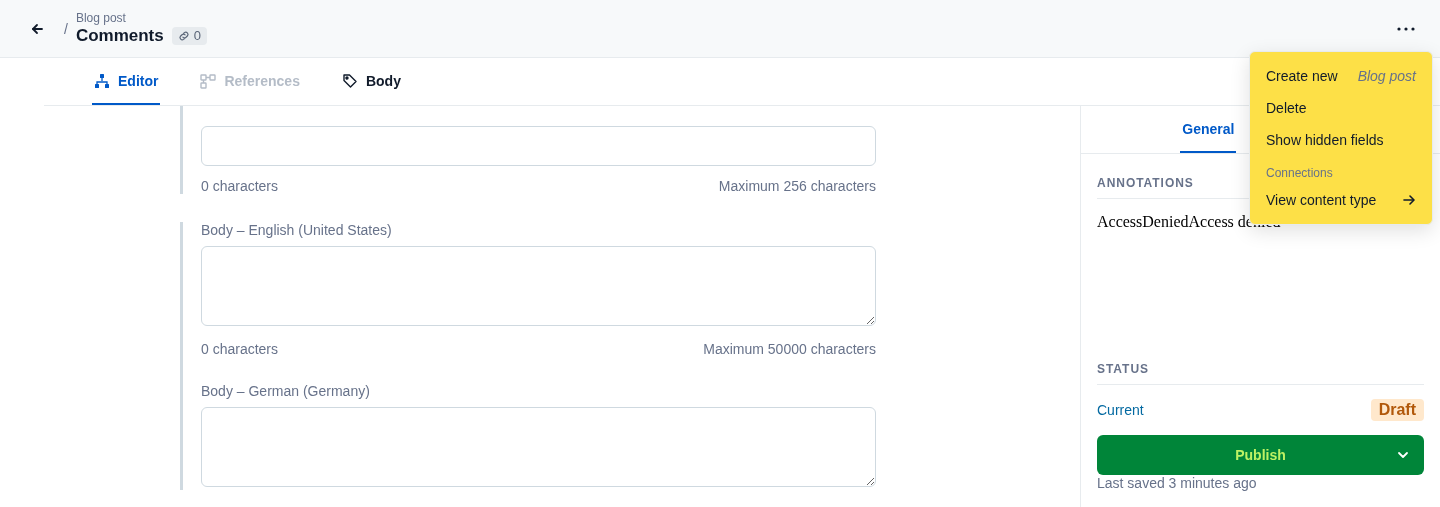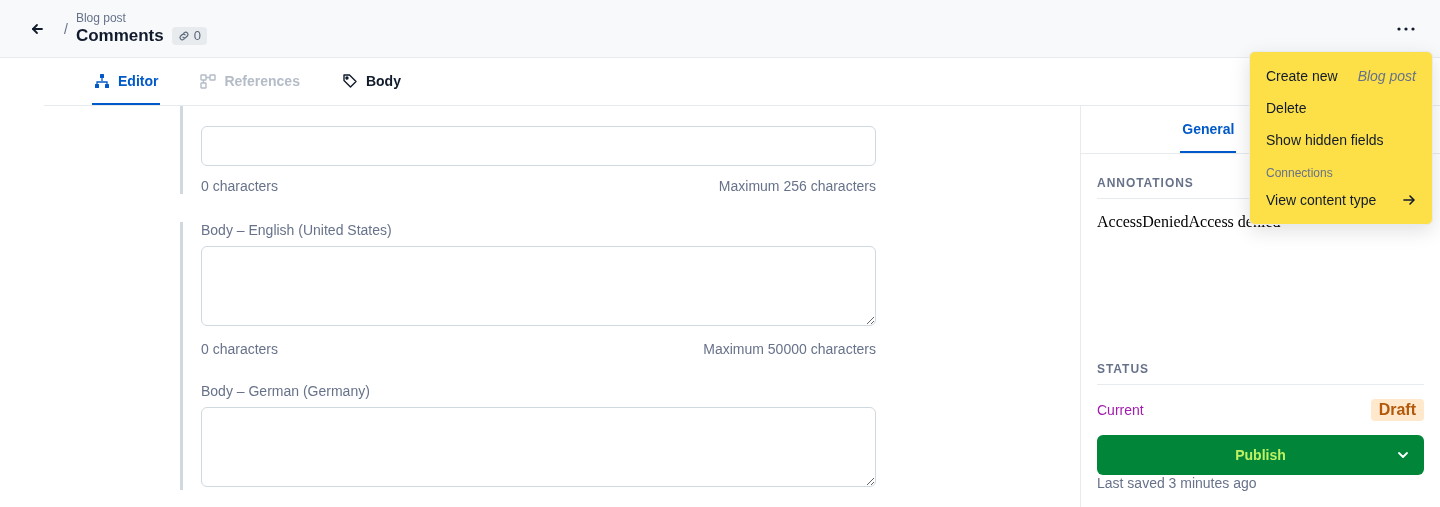--- a/index.html
+++ b/index.html
@@ -229,21 +229,21 @@
       right: 16px;
       bottom: 16px;
     }
     .status-row {
       display: flex;
       justify-content: space-between;
       align-items: center;
       margin-top: 14px;
     }
     .status-current {
-      color: #a21caf;
+      color: #0369a1;
       text-align: right;
     }
     .badge-draft {
       background: #ffe8cc;
       color: #b1580a;
       font-size: 16px;
       font-weight: 600;
       padding: 2px 8px;
       border-radius: 4px;
     }

